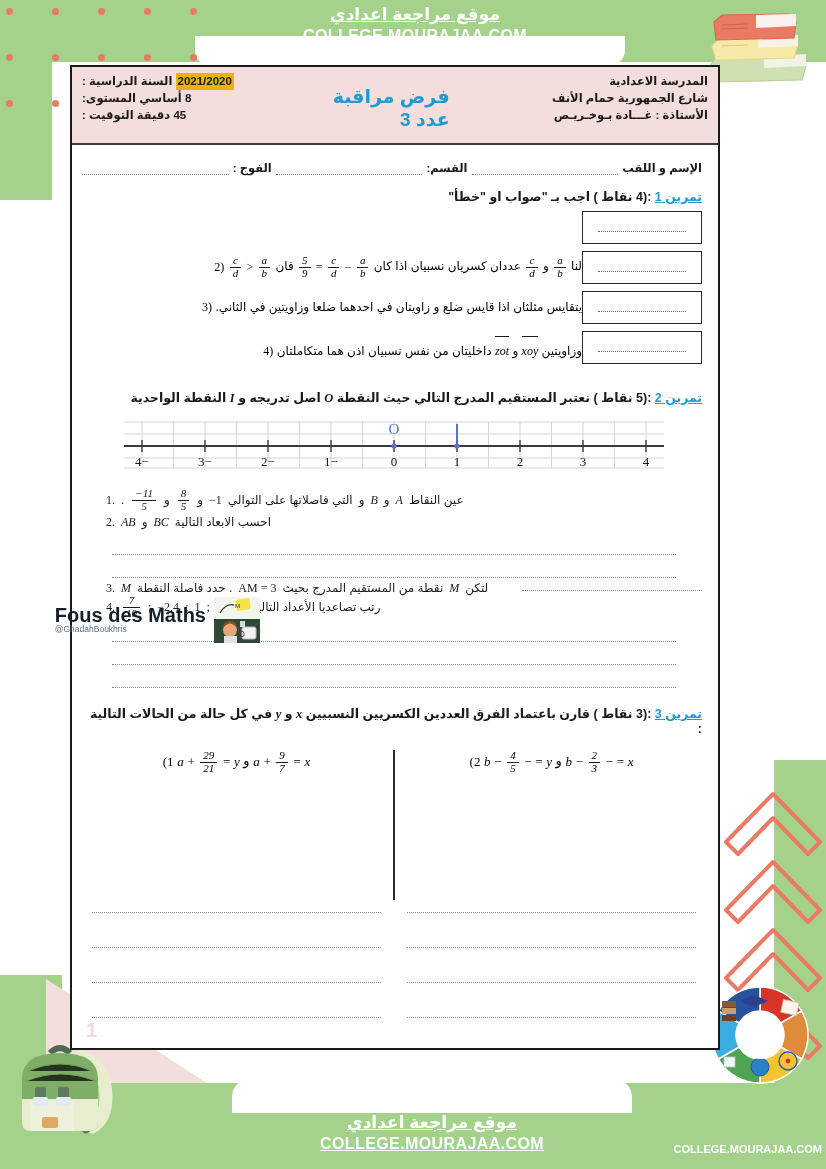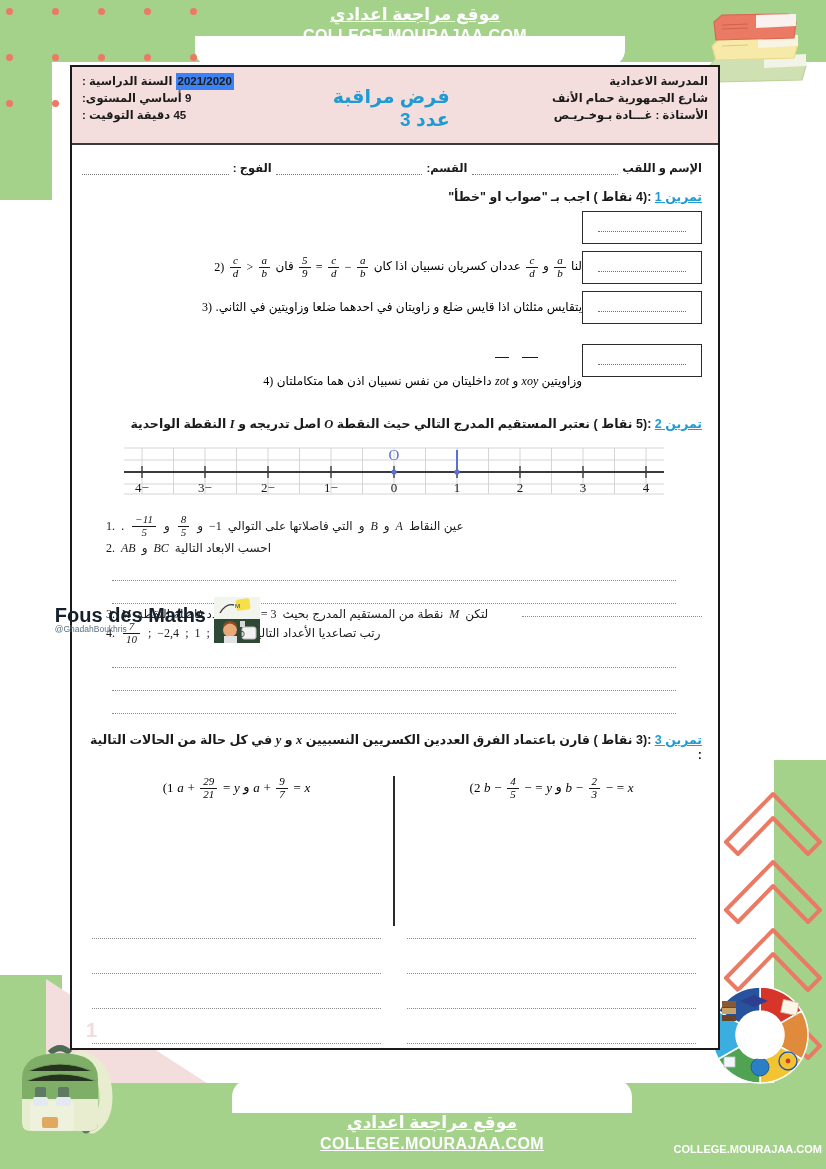--- a/index.html
+++ b/index.html
@@ -77,21 +77,21 @@
   #exam-header {
     display:flex; width:100%; height:78px; background:#f4dedd;
     border-bottom:2px solid #3b3b3b;
   }
   .hdr-col { padding:6px 10px 0 10px; }
   #hdr-right { width:40%; text-align:right; font-size:11.5px; font-weight:bold; color:#1a1a1a; line-height:17px; }
   #hdr-mid { width:26%; display:flex; align-items:center; justify-content:flex-start; }
   #exam-title { color:#1f9bd1; font-size:19px; font-weight:bold; }
   #hdr-left { width:34%; text-align:left; font-size:11.5px; font-weight:bold; color:#1a1a1a; line-height:17px; }
   #hdr-left .row { display:block; }
-  .hl { background:#3b82f6; padding:0 2px; direction:ltr; display:inline-block; }
+  .hl { background:#eab308; padding:0 2px; direction:ltr; display:inline-block; }
 
   
   #name-row {
     display:flex; align-items:flex-end; gap:4px;
     padding:16px 16px 0 10px; font-size:11.5px; font-weight:bold; color:#1a1a1a;
   }
   #name-row .lbl { white-space:nowrap; }
   #name-row .fill { flex:1; border-bottom:1.4px dotted #7a7a7a; height:11px; }
 
   
@@ -109,21 +109,21 @@
   
   #ex1 { padding:14px 16px 0 14px; }
   #ex1-title { text-align:right; }
   .tf-row { display:flex; align-items:center; margin-top:7px; }
   .tf-text { flex:1; text-align:right; padding-left:12px; font-size:12px; line-height:17px; }
   .tf-box {
     width:120px; height:33px; border:1.3px solid #2b2b2b;
     display:flex; align-items:center; justify-content:center;
   }
   .tf-box .dots { width:88px; border-bottom:1.6px dotted #6f6f6f; height:8px; }
-  .ovl { border-top:1px solid #1a1a1a; padding-top:15px; display:inline-block;margin-top:26px; }
+  .ovl { border-top:1px solid #1a1a1a; padding-top:6px; display:inline-block; }
 
   
   #ex2 { padding:26px 16px 0 14px; }
   #numline-wrap { margin:10px auto 0 auto; width:540px; height:62px; position:relative; }
 
   .qlist { margin-top:10px; font-size:12px; color:#1a1a1a; line-height:20px; }
   .qline { display:flex; justify-content:flex-end; align-items:center; gap:6px; padding-left:20px; }
   .q-ord { font-family:"Liberation Serif","DejaVu Serif",serif; direction:ltr; }
   .dotline { border-bottom:1.5px dotted #8a8a8a; height:9px; }
 
@@ -276,21 +276,21 @@
     </div>
     <div class="hdr-col" id="hdr-mid">
       <div id="exam-title">فرض مراقبة عدد 3</div>
     </div>
     <div class="hdr-col" id="hdr-left">
       <div class="row">
         <span class="hl">2021/2020</span>
         <span>السنة الدراسية :</span>
       </div>
       <div class="row">
-        <span>9 أساسي</span>
+        <span>8 أساسي</span>
         <span>المستوى:</span>
       </div>
       <div class="row">
         <span>45 دقيقة</span>
         <span>التوقيت :</span>
       </div>
     </div>
   </div>
 
   <div id="name-row">

